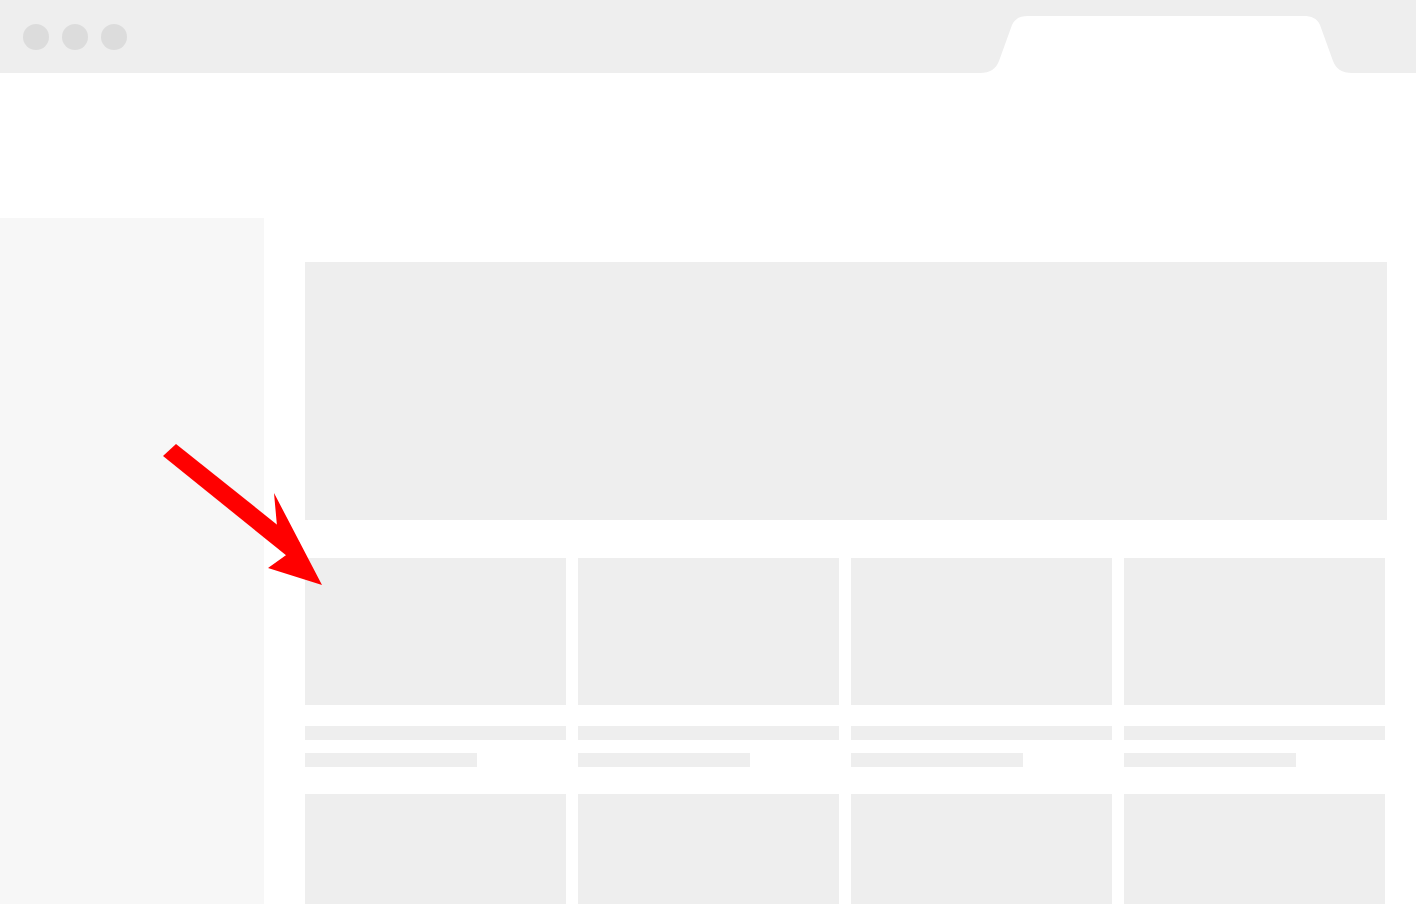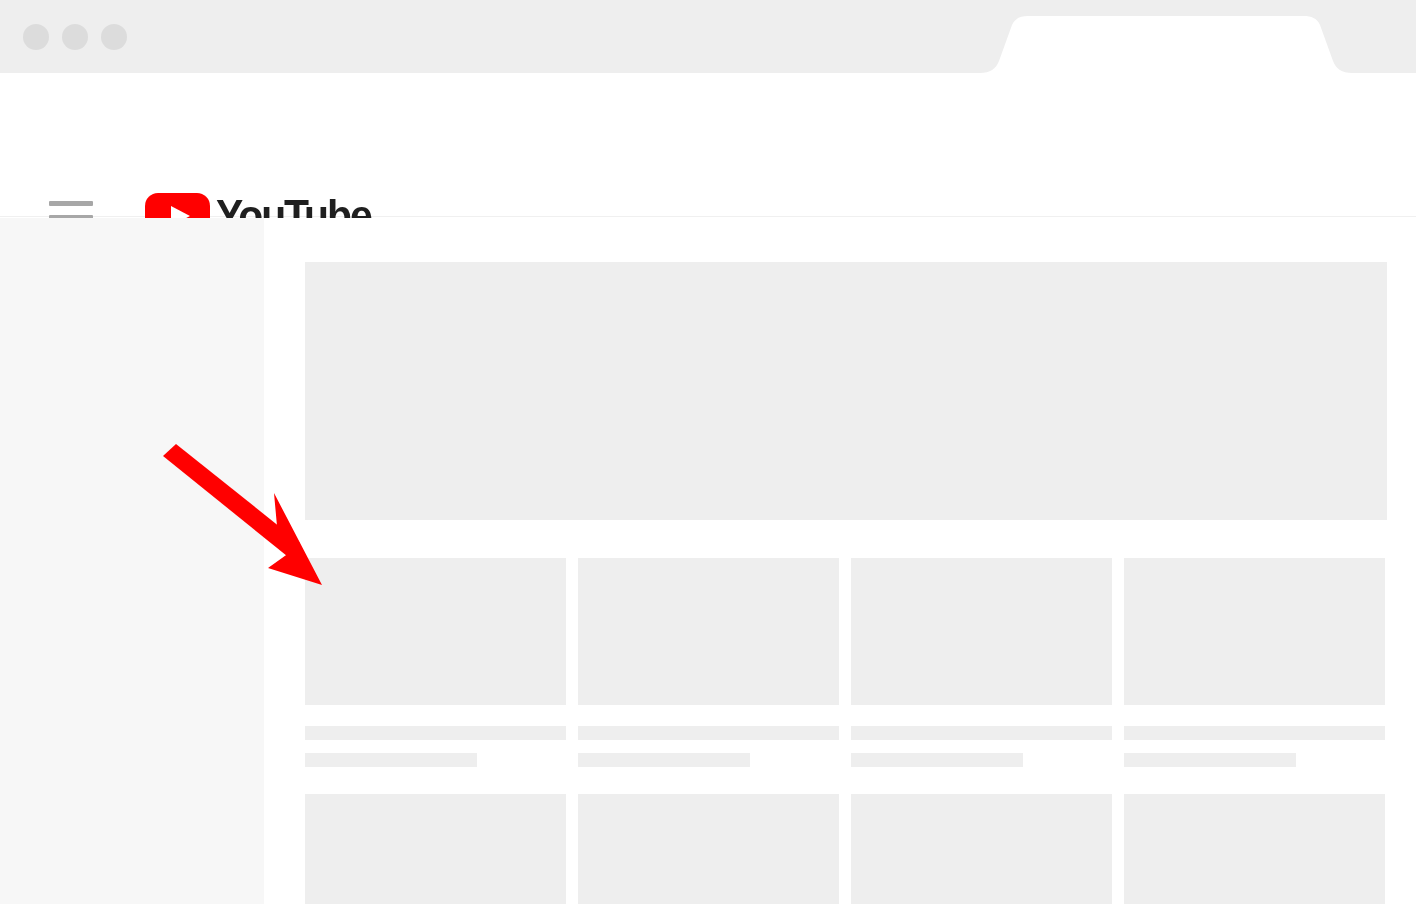--- a/index.html
+++ b/index.html
@@ -181,33 +181,20 @@
       <div class="traffic-light"></div>
       <div class="traffic-light"></div>
     </div>
     <div class="tab">
       <svg width="372" height="57" viewBox="0 0 372 57" xmlns="http://www.w3.org/2000/svg">
         <path d="M0 57 C10 57 16 53 19 45 L32 9 C35 2 41 0 48 0 L324 0 C331 0 337 2 340 9 L353 45 C356 53 362 57 372 57 Z" fill="#ffffff"></path>
       </svg>
     </div>
   </div>
 
-  <div class="page-header">
-    <div class="hamburger">
-      <span></span>
-      <span></span>
-      <span></span>
-    </div>
-    <div class="logo">
-      <div class="logo-mark">
-        <div class="play"></div>
-      </div>
-      <div class="logo-text">YouTube</div>
-    </div>
-  </div>
 
   <div class="sidebar"></div>
 
   <div class="content">
     <div class="banner"></div>
 
     <div class="grid">
       <div class="card">
         <div class="card-thumb"></div>
         <div class="card-title"></div>

